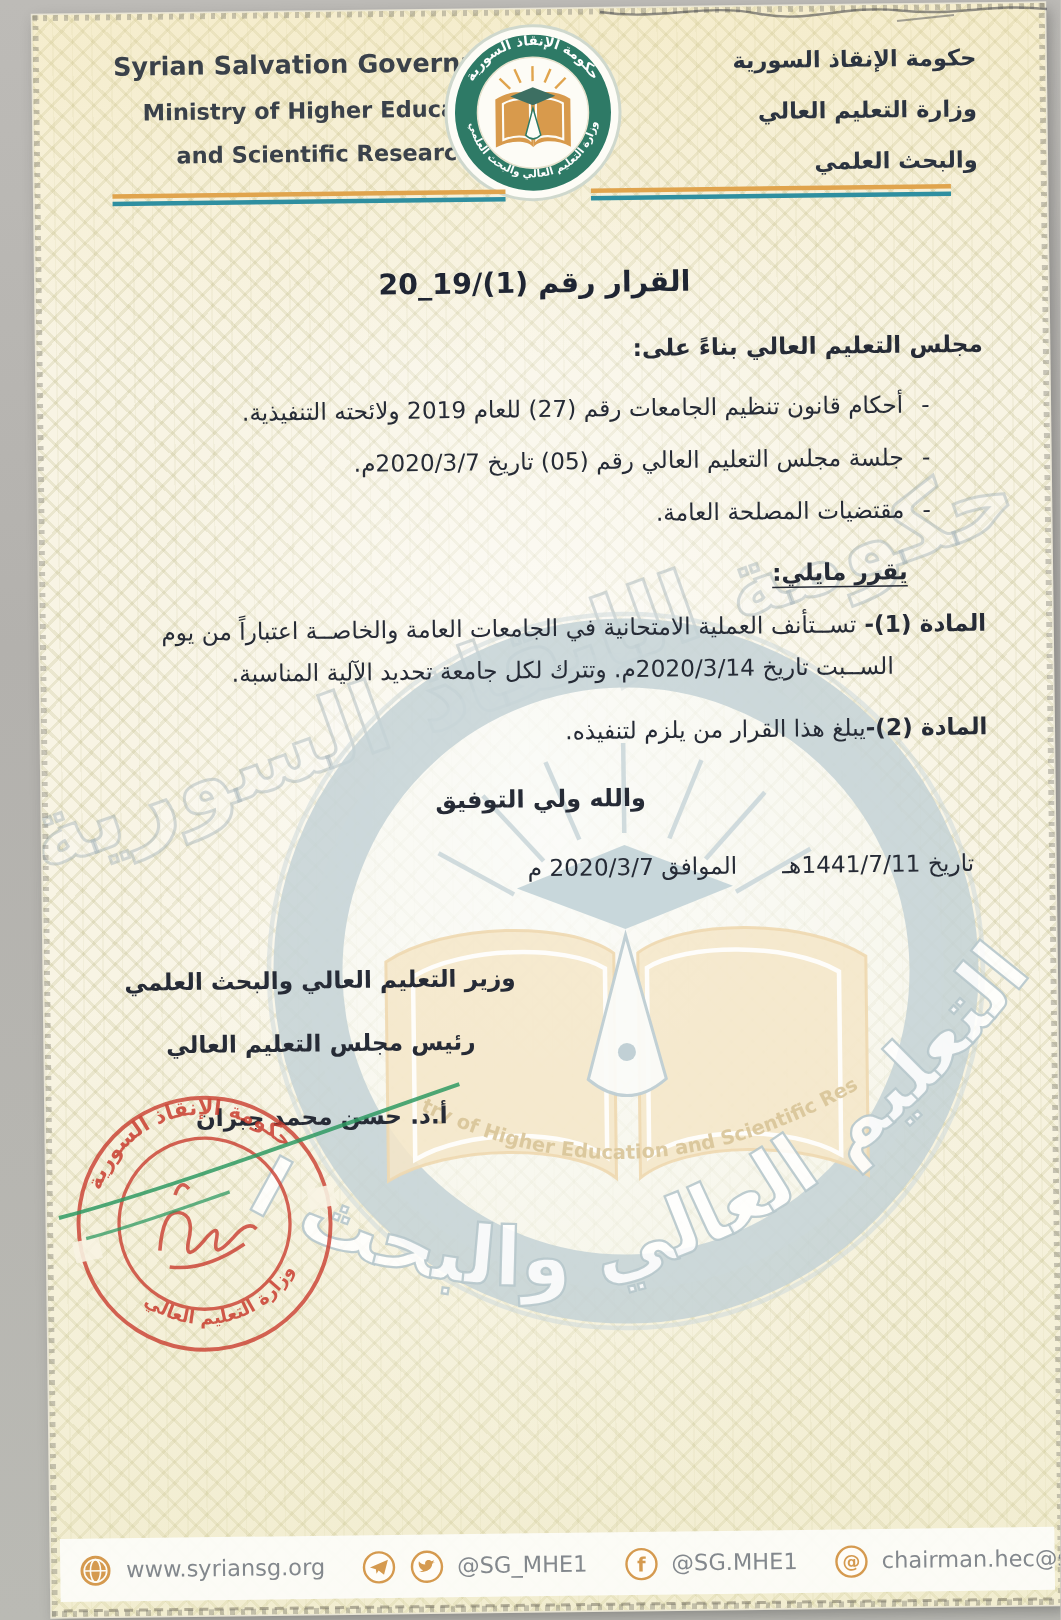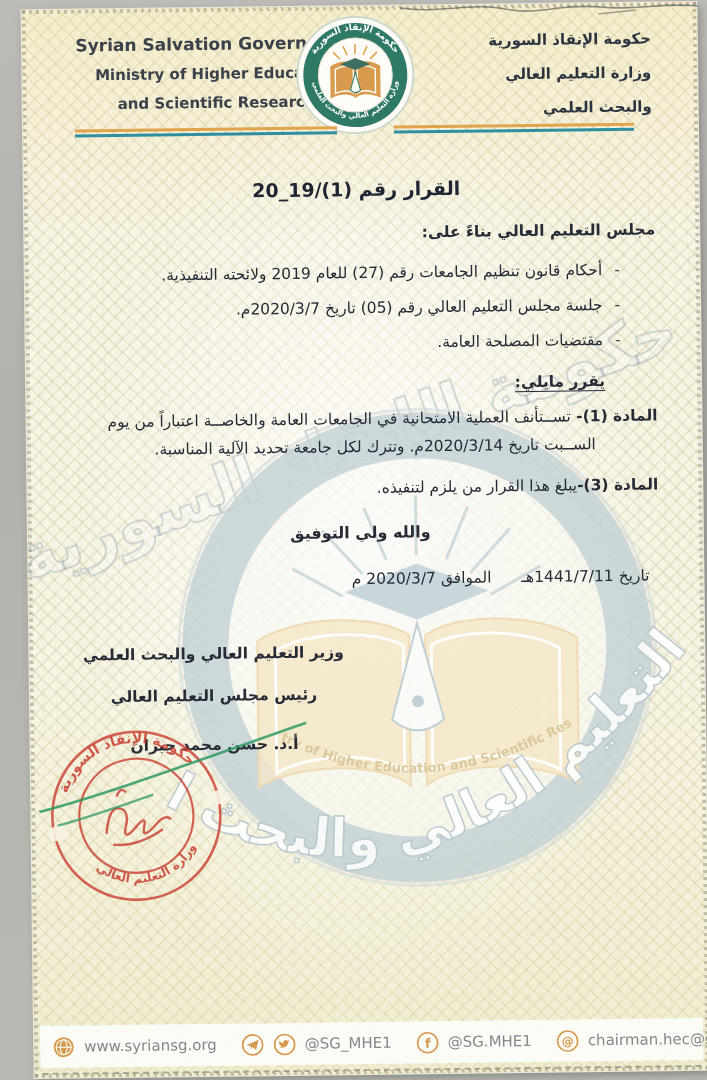--- a/index.html
+++ b/index.html
@@ -185,21 +185,21 @@
       <ul class="bullets">
         <li>أحكام قانون تنظيم الجامعات رقم (27) للعام 2019 ولائحته التنفيذية.</li>
         <li>جلسة مجلس التعليم العالي رقم (05) تاريخ 2020/3/7م.</li>
         <li>مقتضيات المصلحة العامة.</li>
       </ul>
 
       <div class="decides">يقرر مايلي:</div>
 
       <p class="article a1"><b>المادة (1)- </b><span>تســتأنف العملية الامتحانية في الجامعات العامة والخاصــة اعتباراً من يوم الســبت تاريخ 2020/3/14م. وتترك لكل جامعة تحديد الآلية المناسبة.</span></p>
 
-      <p class="article a2"><b>المادة (3)-</b><span>يبلغ هذا القرار من يلزم لتنفيذه.</span></p>
+      <p class="article a2"><b>المادة (2)-</b><span>يبلغ هذا القرار من يلزم لتنفيذه.</span></p>
 
       <div class="closing">والله ولي التوفيق</div>
 
       <div class="dateline">
         <span>تاريخ 1441/7/11هـ</span>
         <span>الموافق 2020/3/7 م</span>
       </div>
 
       <div class="sig">
         <div class="s1">وزير التعليم العالي والبحث العلمي</div>

